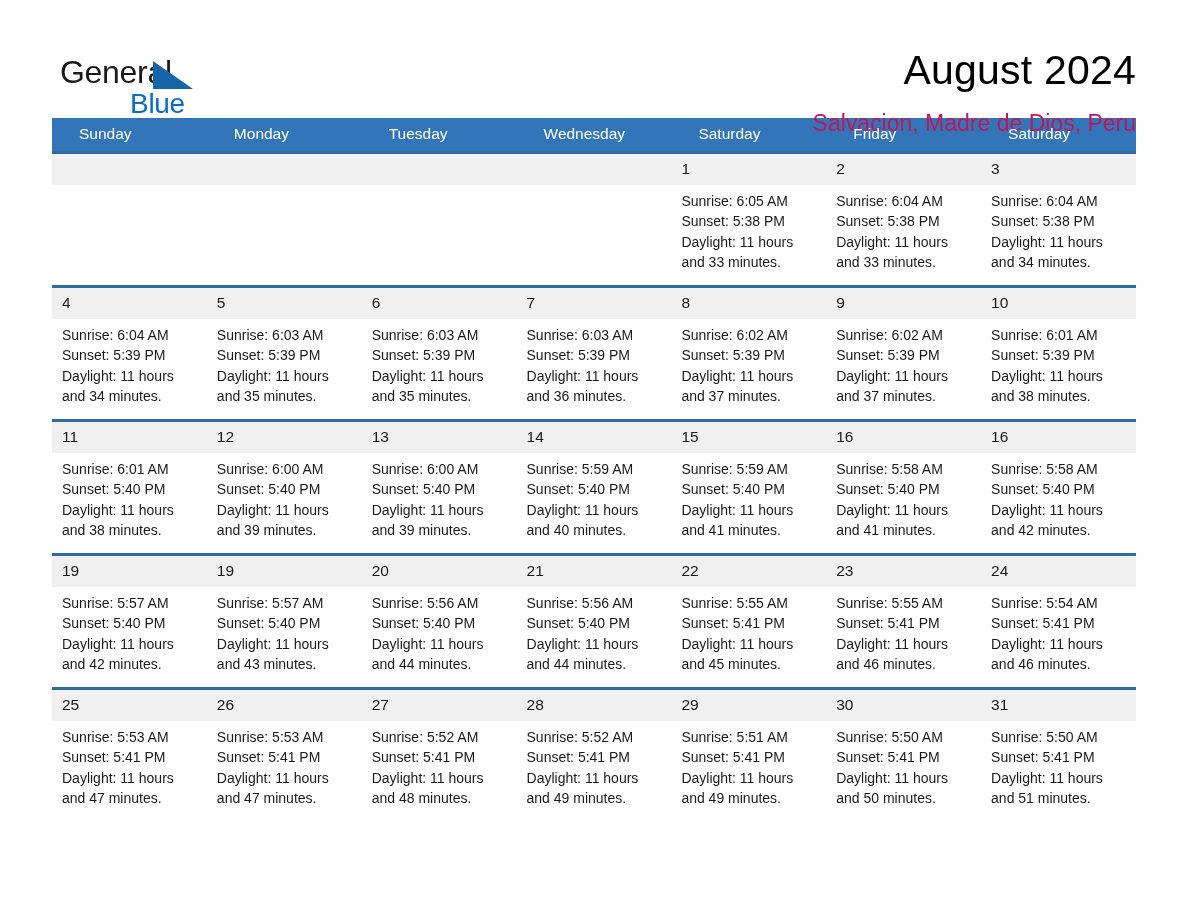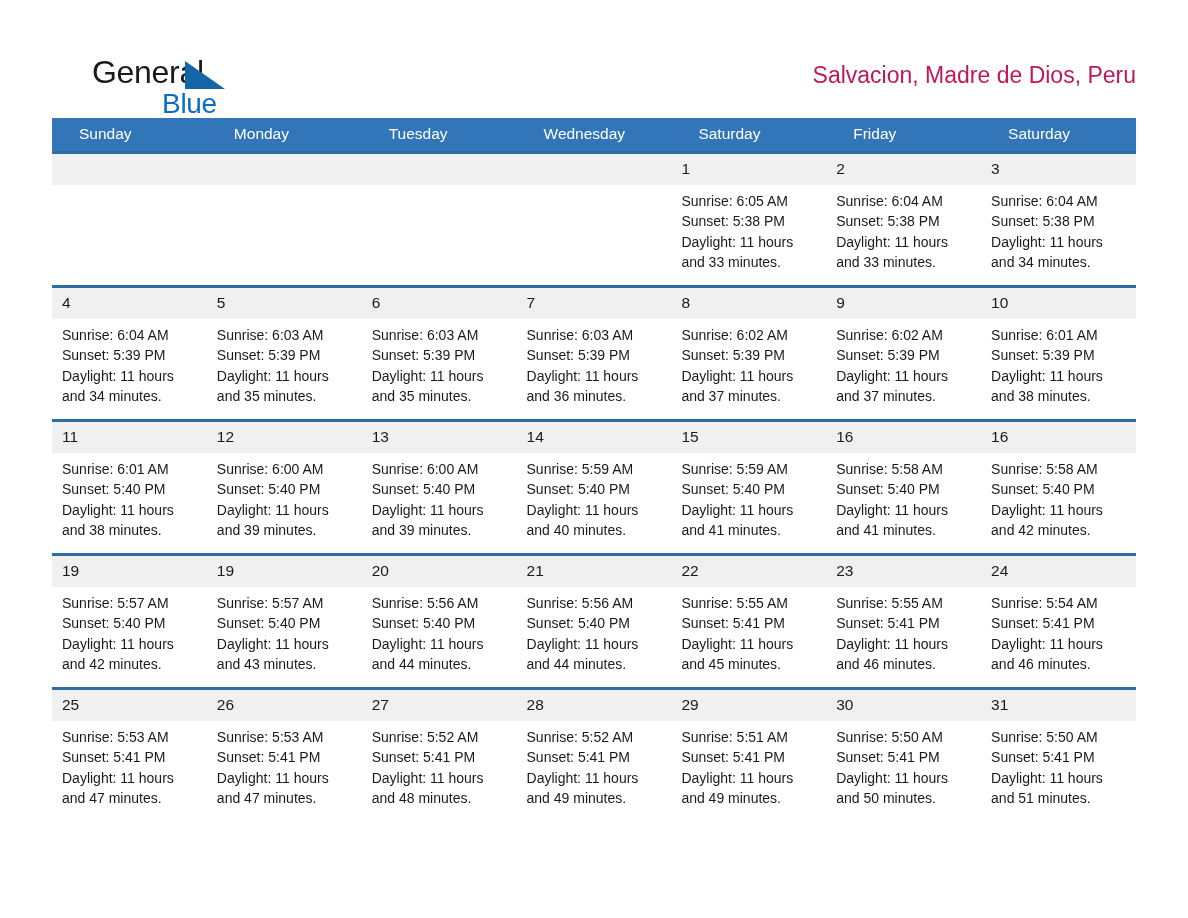--- a/index.html
+++ b/index.html
@@ -29,21 +29,20 @@
     justify-content: space-between;
     padding-top: 44px;
     height: 106px;
     box-sizing: border-box;
   }
   .brand {
     position: relative;
     width: 200px;
     height: 80px;
     user-select: none;
-    margin-left: 32px;
   }
   .brand-general {
     position: absolute;
     left: 8px;
     top: 12px;
     font-size: 32px;
     line-height: 32px;
     color: #1a1a1a;
     letter-spacing: -0.3px;
   }
@@ -139,20 +138,21 @@
 
 <div class="page">
 
   <div class="header">
     <div class="brand">
       <span class="brand-general">General</span>
       <span class="brand-triangle"></span>
       <span class="brand-blue">Blue</span>
     </div>
     <div class="title-wrap">
+      <h1 class="month-title">August 2024</h1>
       <div class="location">Salvacion, Madre de Dios, Peru</div>
     </div>
   </div>
 
   <table class="calendar">
     <thead>
       <tr>
         <th>Sunday</th>
         <th>Monday</th>
         <th>Tuesday</th>

